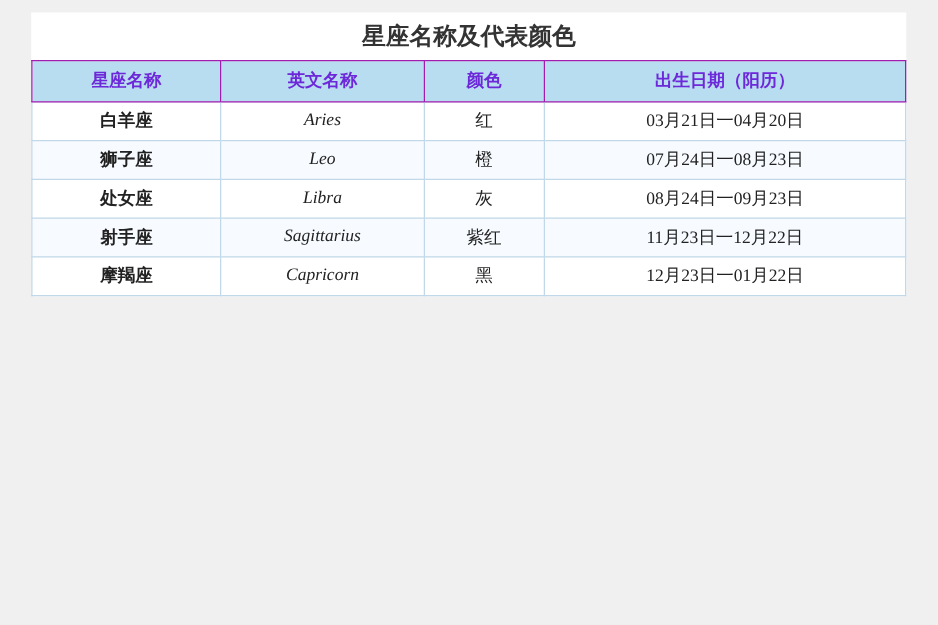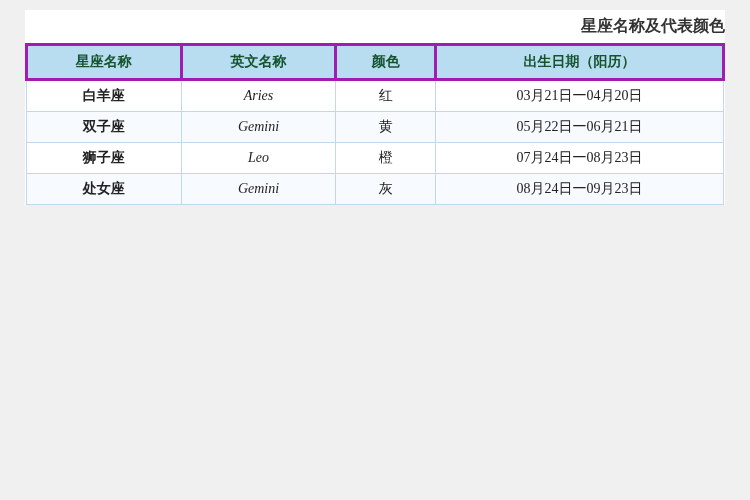--- a/index.html
+++ b/index.html
@@ -19,42 +19,42 @@
       padding: 10px;
       overflow: hidden;
     }
 
     .container {
       width: 700px;
       background: #fff;
     }
 
     .page-title {
-      text-align: right;
-      font-size: 16px;
+      text-align: center;
+      font-size: 19px;
       color: #333;
       padding: 6px 0;
       font-weight: bold;
     }
 
     table {
       width: 100%;
       border-collapse: collapse;
     }
 
     thead tr {
       background-color: #b8dcf0;
     }
 
     thead th {
-      border: 3px solid #a21caf;
+      border: 1px solid #a21caf;
       padding: 7px 10px;
       font-size: 14px;
       font-weight: bold;
-      color: #14532d;
+      color: #6d28d9;
       text-align: center;
     }
 
     tbody tr {
       background-color: #fff;
       margin-left: 29px;
     }
 
     tbody tr:nth-child(even) {
       background-color: #f7fbff;
@@ -91,32 +91,38 @@
       </tr>
     </thead>
     <tbody id="table-body">
     <tr>
           <td>白羊座</td>
           <td>Aries</td>
           <td>红</td>
           <td>03月21日一04月20日</td>
         </tr>
         <tr>
-          <td>双子座</td>
-          <td>Gemini</td>
-          <td>黄</td>
-          <td>05月22日一06月21日</td>
-        </tr>
-        <tr>
           <td>狮子座</td>
           <td>Leo</td>
           <td>橙</td>
           <td>07月24日一08月23日</td>
         </tr>
         <tr>
           <td>处女座</td>
-          <td>Gemini</td>
+          <td>Libra</td>
           <td>灰</td>
           <td>08月24日一09月23日</td>
+        </tr>
+        <tr>
+          <td>射手座</td>
+          <td>Sagittarius</td>
+          <td>紫红</td>
+          <td>11月23日一12月22日</td>
+        </tr>
+        <tr>
+          <td>摩羯座</td>
+          <td>Capricorn</td>
+          <td>黑</td>
+          <td>12月23日一01月22日</td>
         </tr>
       </tbody>
   </table>
 </div>
 
 </body></html>

